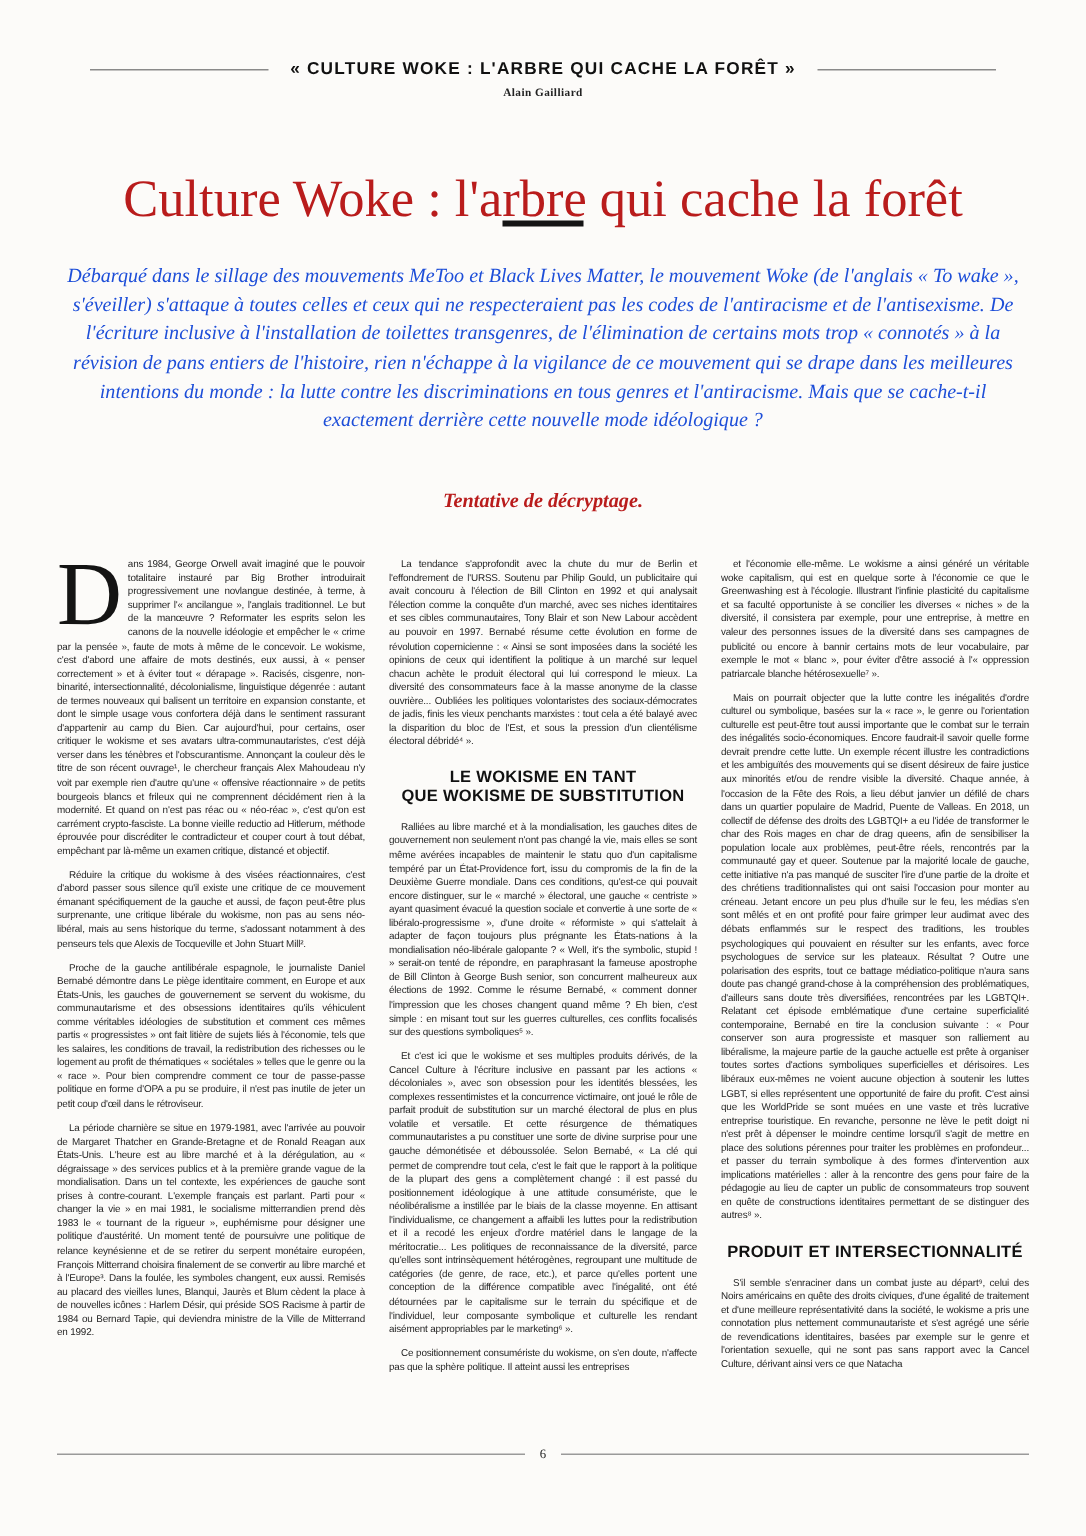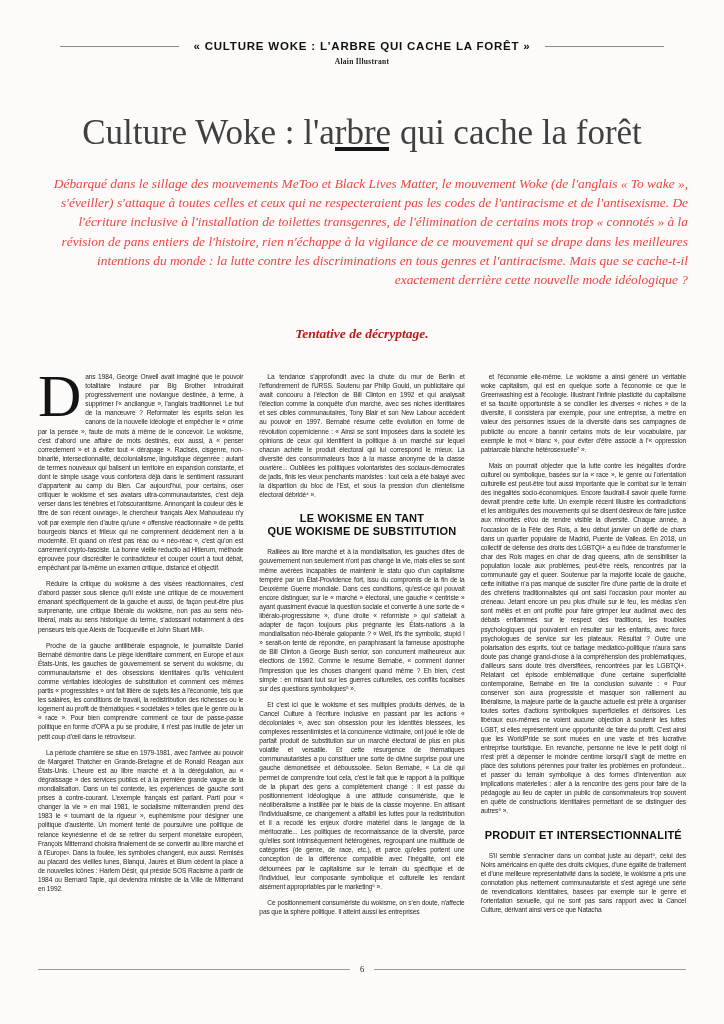--- a/index.html
+++ b/index.html
@@ -27,33 +27,33 @@
   .author{
     position:absolute;top:57px;left:0;right:0;
     text-align:center;
     font-family:"Liberation Serif",serif;
     font-weight:bold;font-size:7.5px;color:#222;letter-spacing:.3px;
   }
   .page-title{
     position:absolute;top:90px;left:0;right:0;
     text-align:center;
     font-family:"Liberation Serif",serif;
-    font-size:35px;font-weight:normal;color:#404040;
+    font-size:35px;font-weight:normal;color:#b91c1c;
   }
   .title-divider{
     position:absolute;top:147px;left:50%;margin-left:-27px;
     width:54px;height:4px;background:#141414;
   }
   
   .lede{
     position:absolute;top:174px;left:36px;right:36px;
-    text-align:right;
+    text-align:center;
     font-family:"Liberation Serif",serif;
     font-style:italic;font-size:13.4px;line-height:19.2px;
-    color:#ef4444;
+    color:#1d4ed8;
   }
   .standfirst{
     position:absolute;top:326px;left:0;right:0;
     text-align:center;
     font-family:"Liberation Serif",serif;
     font-style:italic;font-weight:bold;font-size:13.5px;color:#b91c1c;
   }
   
   .columns{
     position:absolute;top:372px;left:38px;right:38px;bottom:62px;
@@ -101,21 +101,21 @@
 </head>
 <body>
 
 <div class="page">
 
   <div class="kicker-row">
     <div class="kicker-rule"></div>
     <div class="kicker">« CULTURE WOKE : L'ARBRE QUI CACHE LA FORÊT »</div>
     <div class="kicker-rule"></div>
   </div>
-  <div class="author">Alain Illustrant</div>
+  <div class="author">Alain Gailliard</div>
 
   <h1 class="page-title">Culture Woke : l'arbre qui cache la forêt</h1>
   <div class="title-divider"></div>
 
   <div class="lede">Débarqué dans le sillage des mouvements MeToo et Black Lives Matter, le mouvement Woke (de l'anglais « To wake », s'éveiller) s'attaque à toutes celles et ceux qui ne respecteraient pas les codes de l'antiracisme et de l'antisexisme. De l'écriture inclusive à l'installation de toilettes transgenres, de l'élimination de certains mots trop « connotés » à la révision de pans entiers de l'histoire, rien n'échappe à la vigilance de ce mouvement qui se drape dans les meilleures intentions du monde : la lutte contre les discriminations en tous genres et l'antiracisme. Mais que se cache-t-il exactement derrière cette nouvelle mode idéologique ?</div>
   <div class="standfirst">Tentative de décryptage.</div>
 
   <div class="columns">
 
     <div class="col">

